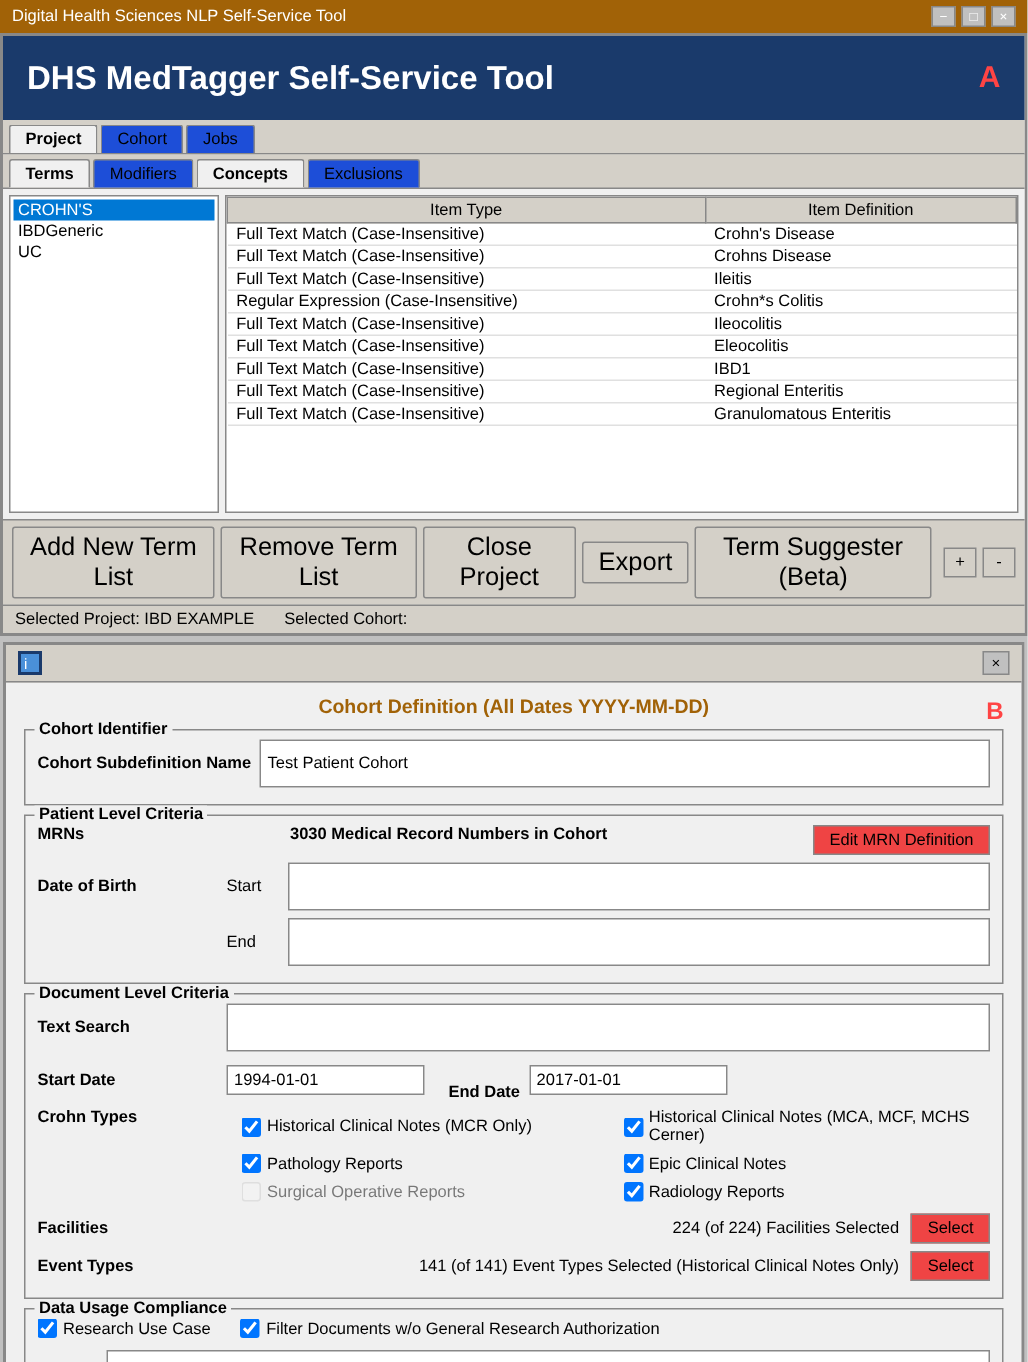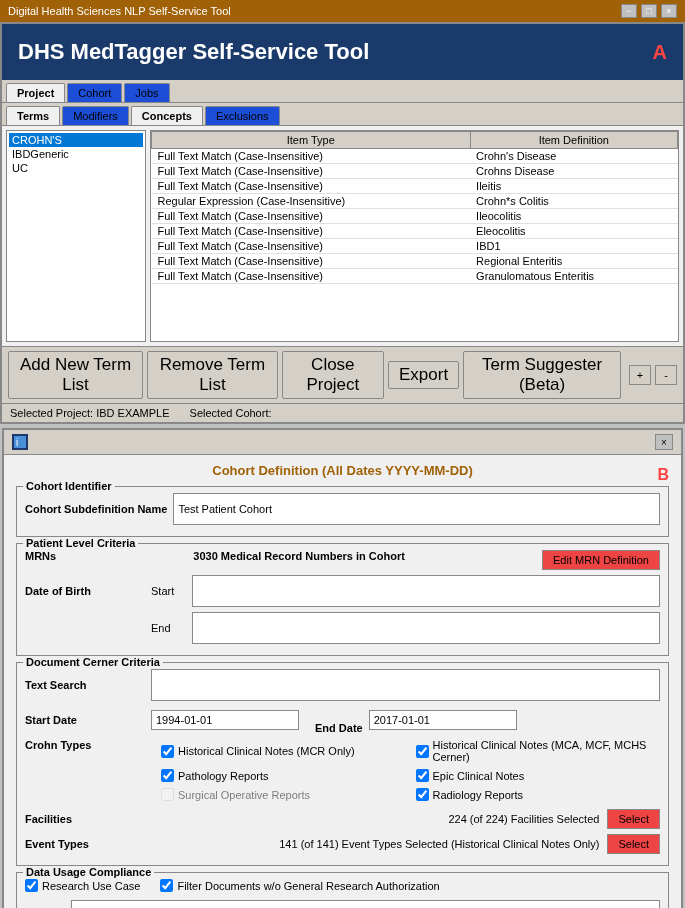--- a/index.html
+++ b/index.html
@@ -335,21 +335,21 @@
     .dialog-footer-btn {
       padding: 4px 20px;
       background: #d4d0c8;
       border: 1px solid #888;
       cursor: pointer;
       font-size: 11px;
       min-width: 60px;
     }
 
     .input-short {
-      width: 148px;
+      width: 132px;
       height: 20px;
       border: 1px solid #888;
       padding: 1px 4px;
       font-size: 11px;
       background: white;
     }
 
     .checkbox-disabled {
       opacity: 0.5;
     }
@@ -503,21 +503,21 @@
         <input type="text" class="form-input" value="" style="">
       </div>
       <div class="date-row">
         <span class="form-label"></span>
         <span style="font-size:11px;min-width:35px;">End</span>
         <input type="text" class="form-input" value="" style="">
       </div>
     </div>
 
     <div class="section-box">
-      <span class="section-label">Document Cerner Criteria</span>
+      <span class="section-label">Document Level Criteria</span>
 
       <div class="form-row">
         <span class="form-label">Text Search</span>
         <input type="text" class="form-input" value="" style="">
       </div>
 
       <div class="form-row">
         <span class="form-label">Start Date</span>
         <input type="text" class="input-short" value="1994-01-01" style="">
         <span style="font-size:11px;font-weight:bold;margin-left:10px;margin-top:16px;">End Date</span>

